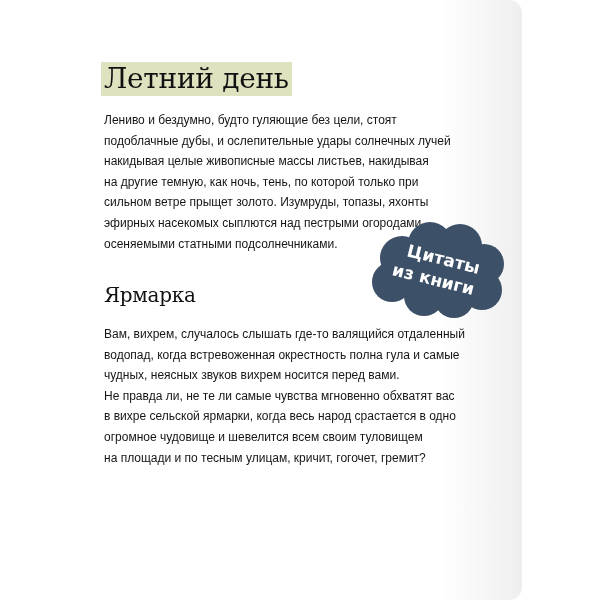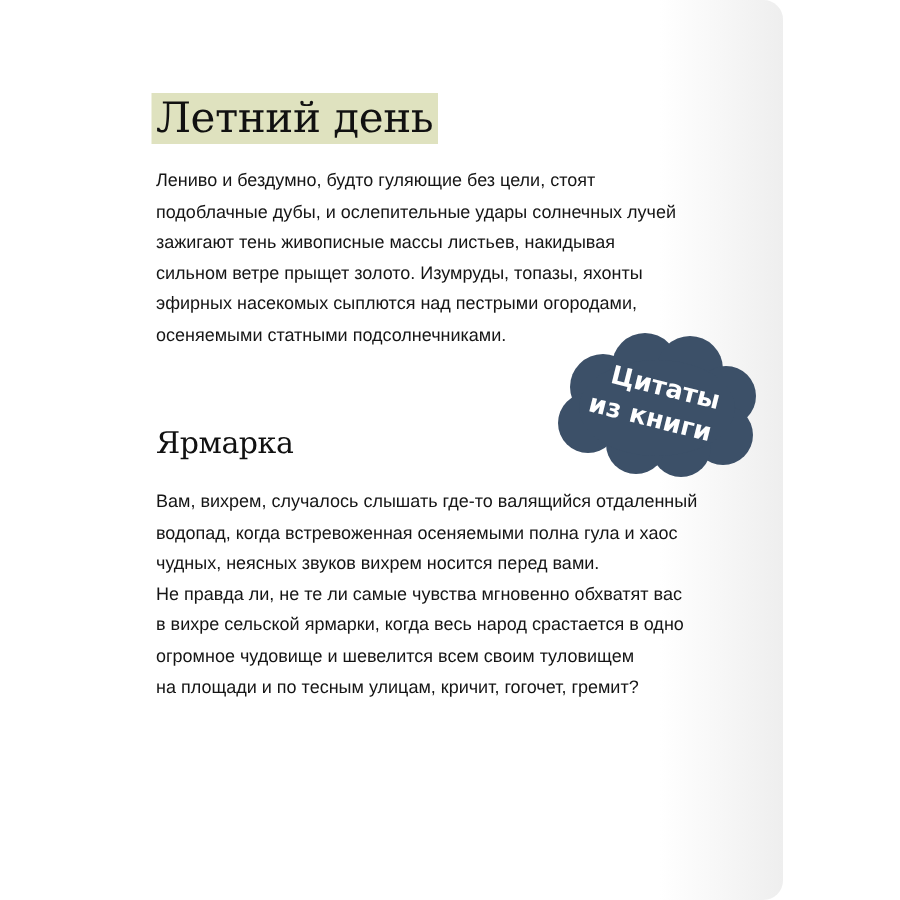--- a/index.html
+++ b/index.html
@@ -111,21 +111,22 @@
 </head>
 <body>
 
 <div class="page">
 
   <h2 class="heading heading-1">Летний день</h2>
 
   <p class="para para-1">
     <span>Лениво и бездумно, будто гуляющие без цели, стоят</span>
     <span>подоблачные дубы, и ослепительные удары солнечных лучей</span>
-    <span>зажигают тень живописные массы листьев, накидывая</span>
+    <span>накидывая целые живописные массы листьев, накидывая</span>
+    <span>на другие темную, как ночь, тень, по которой только при</span>
     <span>сильном ветре прыщет золото. Изумруды, топазы, яхонты</span>
     <span>эфирных насекомых сыплются над пестрыми огородами,</span>
     <span>осеняемыми статными подсолнечниками.</span>
   </p>
 
   <div class="cloud">
     <svg width="140" height="98" viewBox="0 0 140 98">
       <g fill="#3c5068">
         <circle cx="34" cy="38" r="22"></circle>
         <circle cx="62" cy="24" r="22"></circle>
@@ -141,21 +142,21 @@
     <div class="cloud-text">
       <span class="cloud-line-1">Цитаты</span>
       <span class="cloud-line-2">из книги</span>
     </div>
   </div>
 
   <h2 class="heading heading-2">Ярмарка</h2>
 
   <p class="para para-2">
     <span>Вам, вихрем, случалось слышать где-то валящийся отдаленный</span>
-    <span>водопад, когда встревоженная осеняемыми полна гула и хаос</span>
+    <span>водопад, когда встревоженная окрестность полна гула и самые</span>
     <span>чудных, неясных звуков вихрем носится перед вами.</span>
     <span>Не правда ли, не те ли самые чувства мгновенно обхватят вас</span>
     <span>в вихре сельской ярмарки, когда весь народ срастается в одно</span>
     <span>огромное чудовище и шевелится всем своим туловищем</span>
     <span>на площади и по тесным улицам, кричит, гогочет, гремит?</span>
   </p>
 
 </div>
 
 <div class="backdrop"></div>

